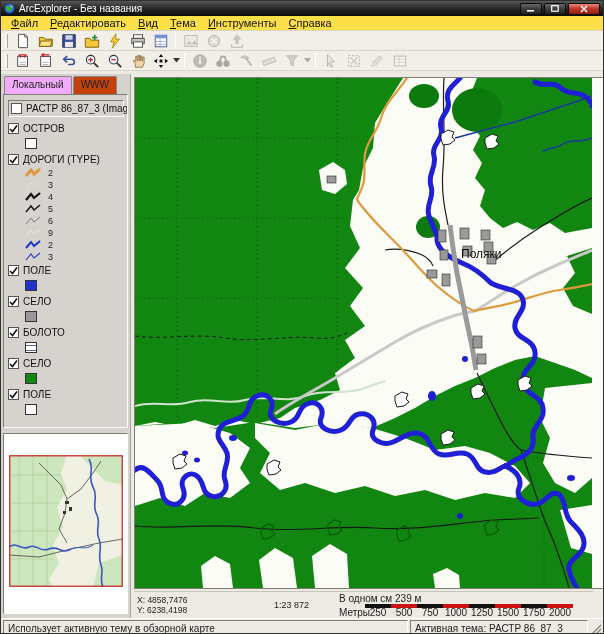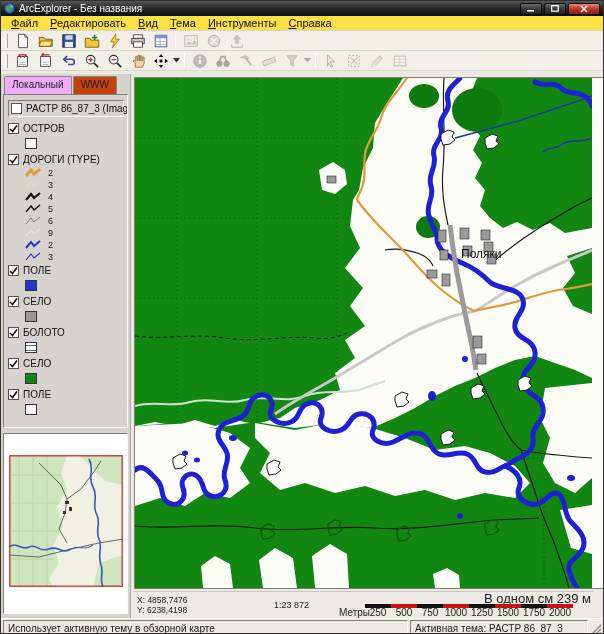--- a/index.html
+++ b/index.html
@@ -51,21 +51,21 @@
 
   
   .map-col{flex:1;display:flex;flex-direction:column;padding:3px 0 0 3px;}
   .map-frame{width:534px;height:512px;border:1px solid #807d74;background:#fcfcf7;flex:0 0 auto;}
   .map-frame svg{display:block;}
 
   .readout{height:27px;display:flex;align-items:center;margin-top:2px;width:459px;border-top:1px solid #c9c6ba;flex:0 0 auto;}
   .coords{font-size:8.5px;color:#222;line-height:10px;padding-left:3px;width:110px;flex:0 0 auto;}
   .scale-text{font-size:9px;color:#222;width:95px;flex:0 0 auto;text-align:center;}
   .scalebar{flex:1;padding-right:2px;}
-  .sb-title{font-size:13px;color:#222;text-align:right;line-height:9px;}
+  .sb-title{font-size:10px;color:#222;text-align:left;line-height:9px;}
   .sb-bar{display:flex;height:4px;margin:1px 0 0 26px;}
   .sb-seg{width:26px;height:4px;}
   .sb-ticks{display:flex;font-size:10px;color:#222;line-height:9px;}
   .sb-units{width:26px;flex:0 0 auto;}
   .sb-tick{width:26px;text-align:center;flex:0 0 auto;}
 
   
   .statusbar{height:20px;background:#eceae2;border-top:1px solid #fff;display:flex;align-items:center;padding:1px 2px 2px 2px;flex:0 0 auto;}
   .sb-cell{border:1px solid;border-color:#807d74 #fcfcf8 #fcfcf8 #807d74;height:16px;font-size:10px;color:#222;display:flex;align-items:center;padding:0 4px;white-space:nowrap;overflow:hidden;}
   .sb-msg{flex:1;margin-right:2px;}

